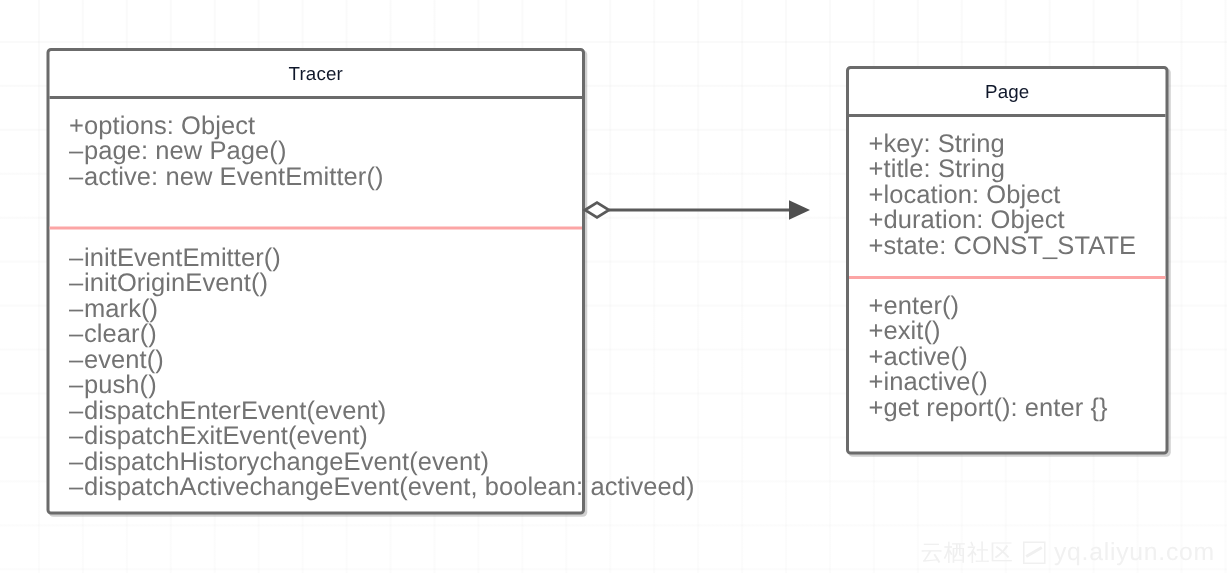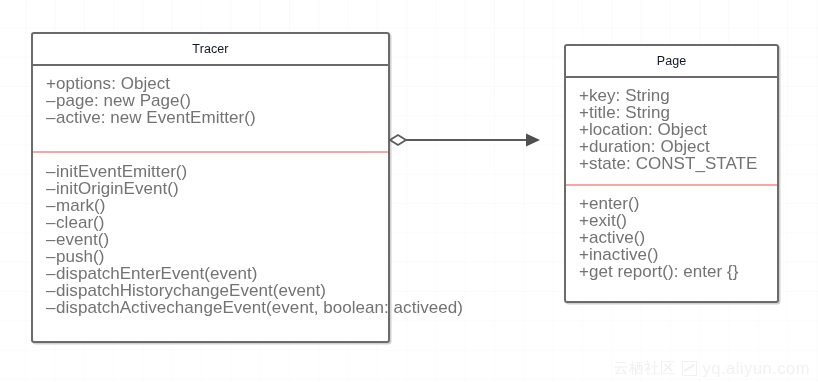--- a/index.html
+++ b/index.html
@@ -176,20 +176,23 @@
       <div class="member">
         <span class="vis">–</span><span>event()</span>
       </div>
       <div class="member">
         <span class="vis">–</span><span>push()</span>
       </div>
       <div class="member">
         <span class="vis">–</span><span>dispatchEnterEvent(event)</span>
       </div>
       <div class="member">
+        <span class="vis">–</span><span>dispatchExitEvent(event)</span>
+      </div>
+      <div class="member">
         <span class="vis">–</span><span>dispatchHistorychangeEvent(event)</span>
       </div>
       <div class="member">
         <span class="vis">–</span><span>dispatchActivechangeEvent(event, boolean: activeed)</span>
       </div>
     </div>
   </div>
 
   <div class="uml-class" id="page-class">
     <div class="class-title">Page</div>

